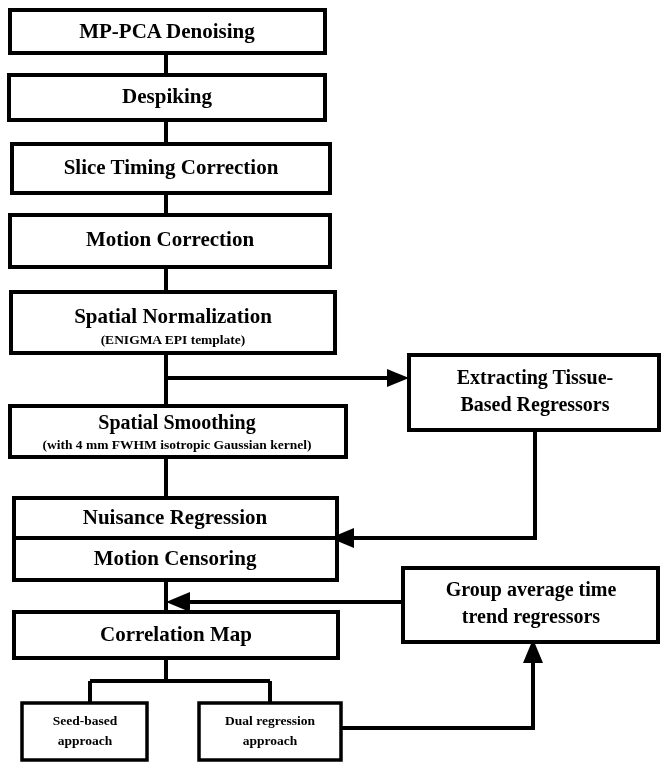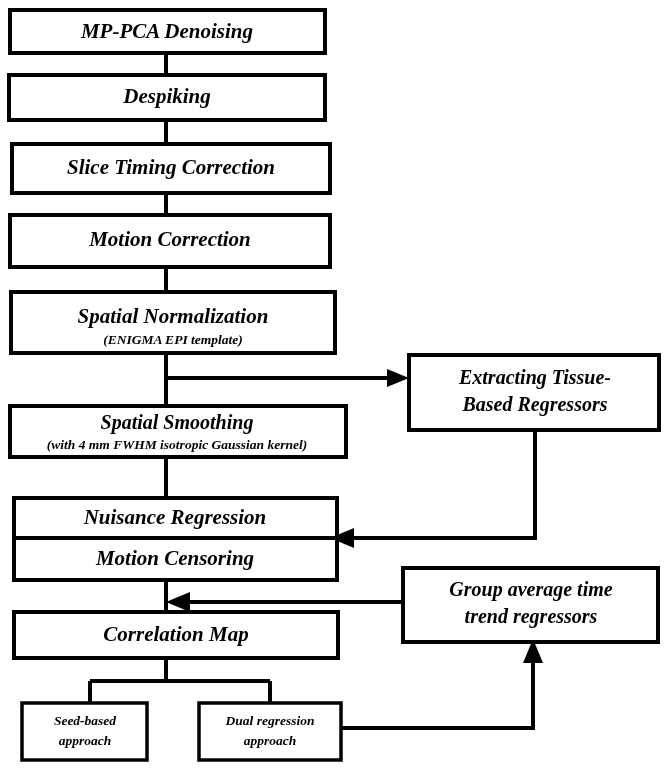--- a/index.html
+++ b/index.html
@@ -11,21 +11,20 @@
     width: 668px;
     height: 768px;
     font-family: "Liberation Serif", serif;
     overflow: hidden;
   }
   #flowchart-root {
     position: relative;
     width: 668px;
     height: 768px;
     background: #ffffff;
-    font-style: italic;
   }
   svg#flow-svg {
     position: absolute;
     top: 0;
     left: 0;
     width: 668px;
     height: 768px;
   }
   .node-box {
     fill: #ffffff;

